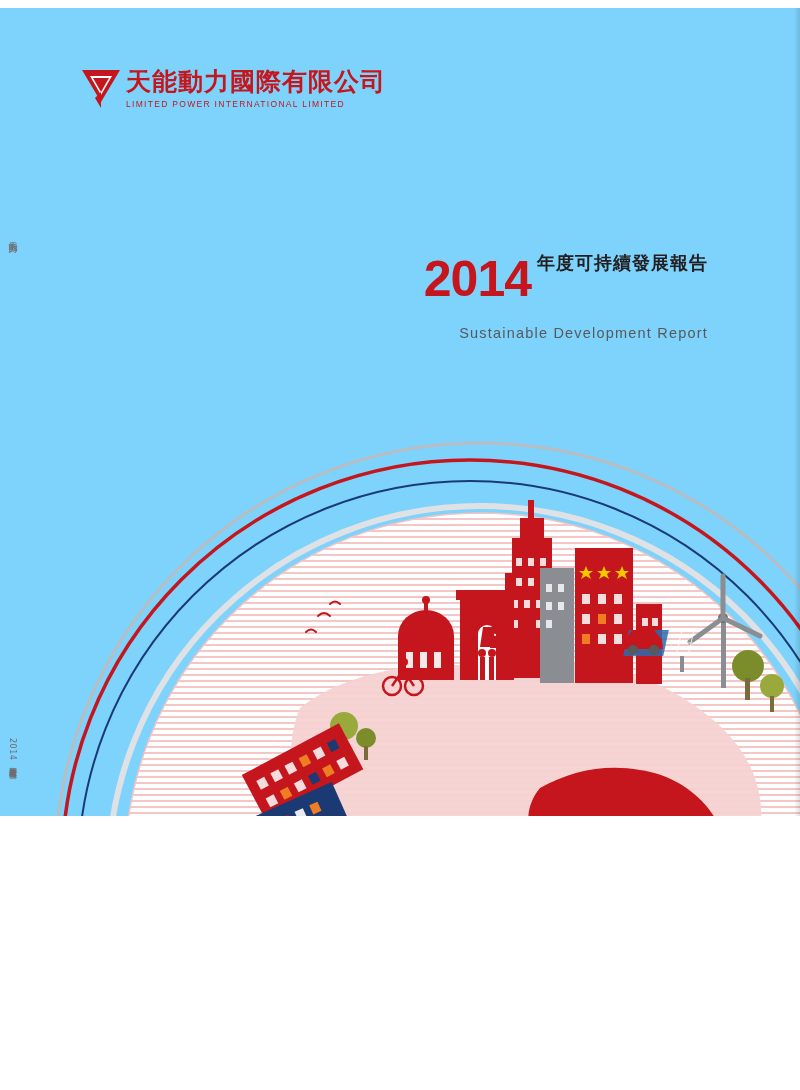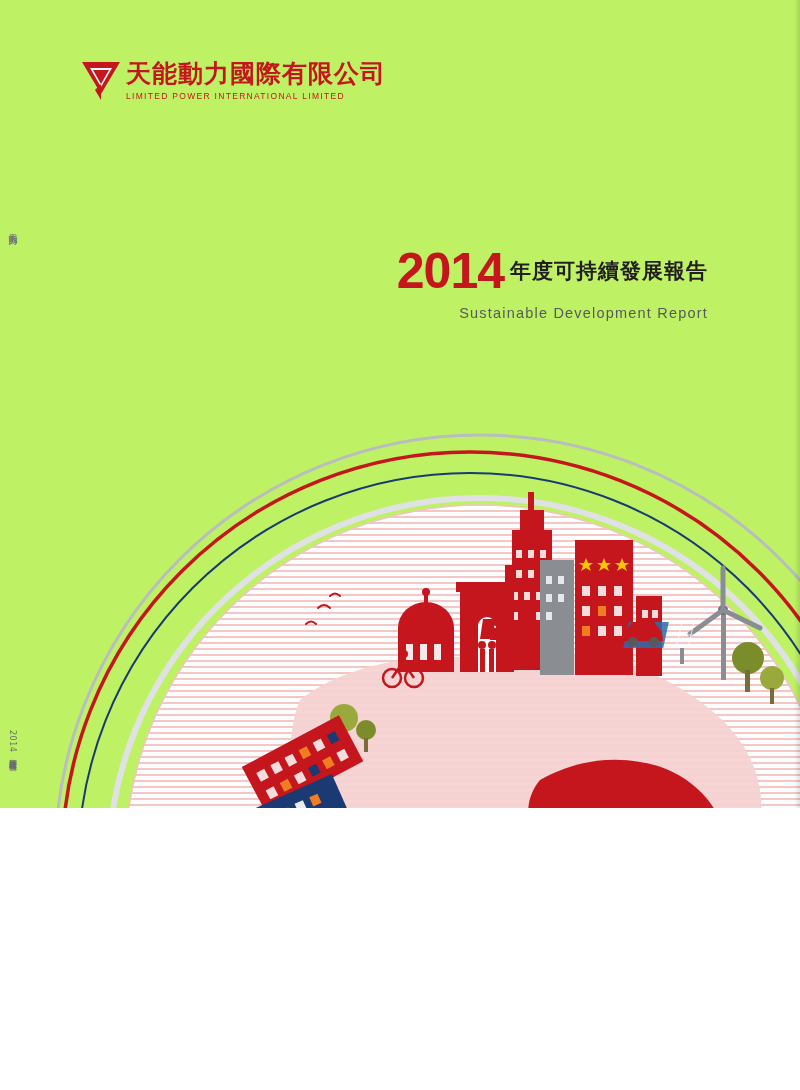--- a/index.html
+++ b/index.html
@@ -10,24 +10,24 @@
   body {
     width: 800px;
     height: 1090px;
     position: relative;
     overflow: hidden;
     font-family: "Liberation Sans", sans-serif;
   }
 
   .page {
     position: absolute;
-    left: 0; top: 0;
+    left: 0; top: 8px;
     width: 800px;
     height: 808px;
-    background: #bef264;
+    background: #7dd3fc;
     overflow: hidden;
   }
 
   
   .logo-block {
     position: absolute;
     left: 82px;
     top: 60px;
     display: flex;
     align-items: flex-start;
@@ -63,46 +63,46 @@
 
   
   .title-block {
     position: absolute;
     right: 92px;
     top: 246px;
     text-align: right;
   }
   .title-row {
     display: flex;
-    align-items: center;
+    align-items: flex-start;
     justify-content: flex-end;
   }
   .title-year {
     font-family: "Liberation Sans", sans-serif;
     font-size: 50px;
     font-weight: bold;
     color: #c4161c;
     letter-spacing: -1px;
     line-height: 1;
   }
   .title-cn {
     font-family: "DejaVu Sans", sans-serif;
-    font-size: 21px;
+    font-size: 18px;
     font-weight: bold;
     color: #231f20;
     letter-spacing: 1px;
     line-height: 1;
     margin-left: 6px;
   }
   .title-en {
     font-family: "Liberation Sans", sans-serif;
     font-size: 14.5px;
     color: #58595b;
     letter-spacing: 1.2px;
-    margin-top: 9px;
+    margin-top: 21px;
     white-space: nowrap;
   }
 
   
   .spine-text {
     position: absolute;
     left: 6px;
     color: #6d6e71;
     font-family: "DejaVu Sans", sans-serif;
     writing-mode: vertical-rl;

